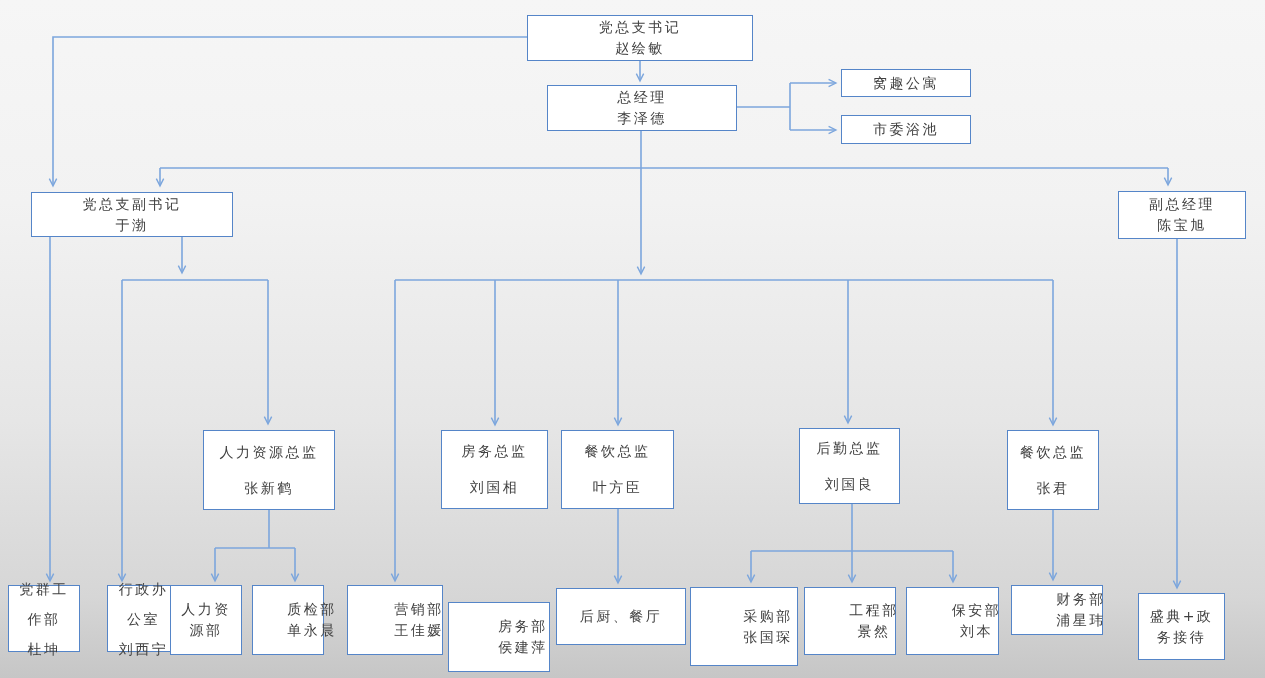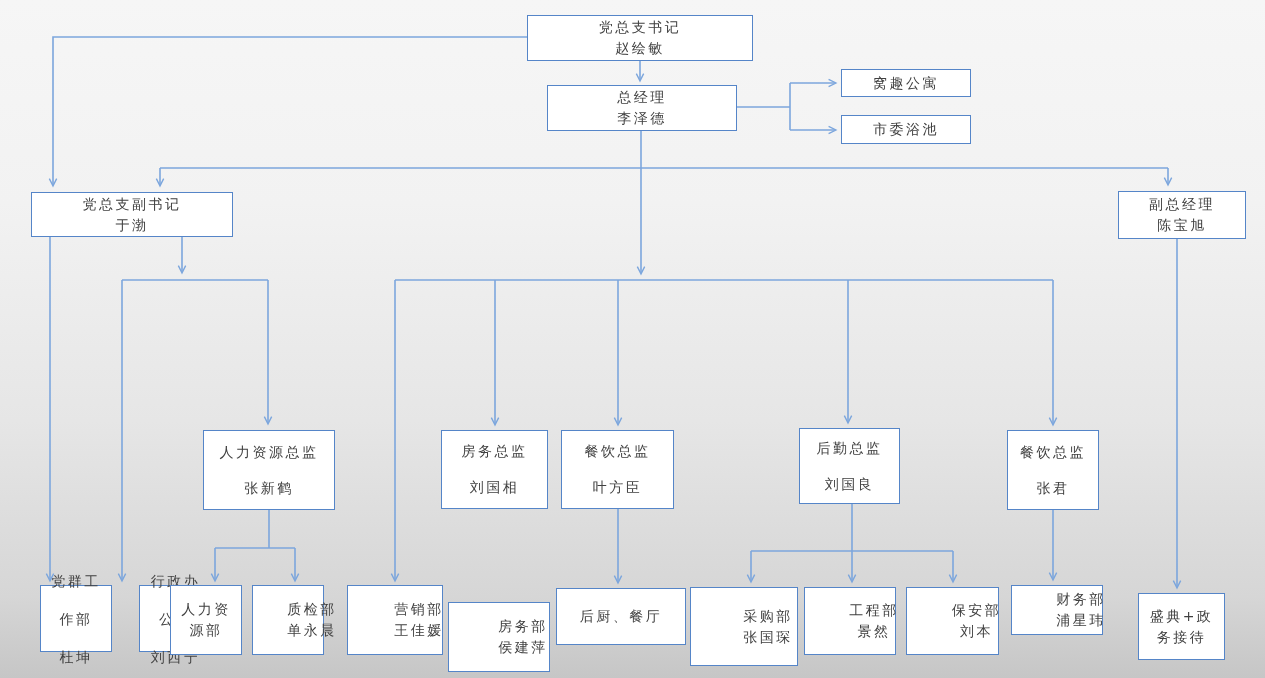--- a/index.html
+++ b/index.html
@@ -13,21 +13,21 @@
   }
   svg.wires{position:absolute;left:0;top:0;width:1265px;height:678px;}
   .node{
     position:absolute;box-sizing:border-box;background:#ffffff;
     border:1.5px solid #5585c8;
     display:flex;flex-direction:column;align-items:center;justify-content:center;
     text-align:center;color:#404040;font-size:14px;letter-spacing:2.5px;line-height:21px;
   }
   .n-dir{gap:15px;}
   .n-two{padding-left:48px;}
-  .n-three{line-height:22px;gap:16px;margin-left:32px;}
+  .n-three{line-height:22px;gap:8px;}
   .ln{display:block;white-space:nowrap;}
 </style>
 </head>
 <body>
 
 <div class="stage">
 
   <svg class="wires" viewBox="0 0 1265 678" xmlns="http://www.w3.org/2000/svg">
     <defs>
       <marker id="arw" viewBox="0 0 12 12" refX="8" refY="6" markerWidth="11" markerHeight="11" markerUnits="userSpaceOnUse" orient="auto">

